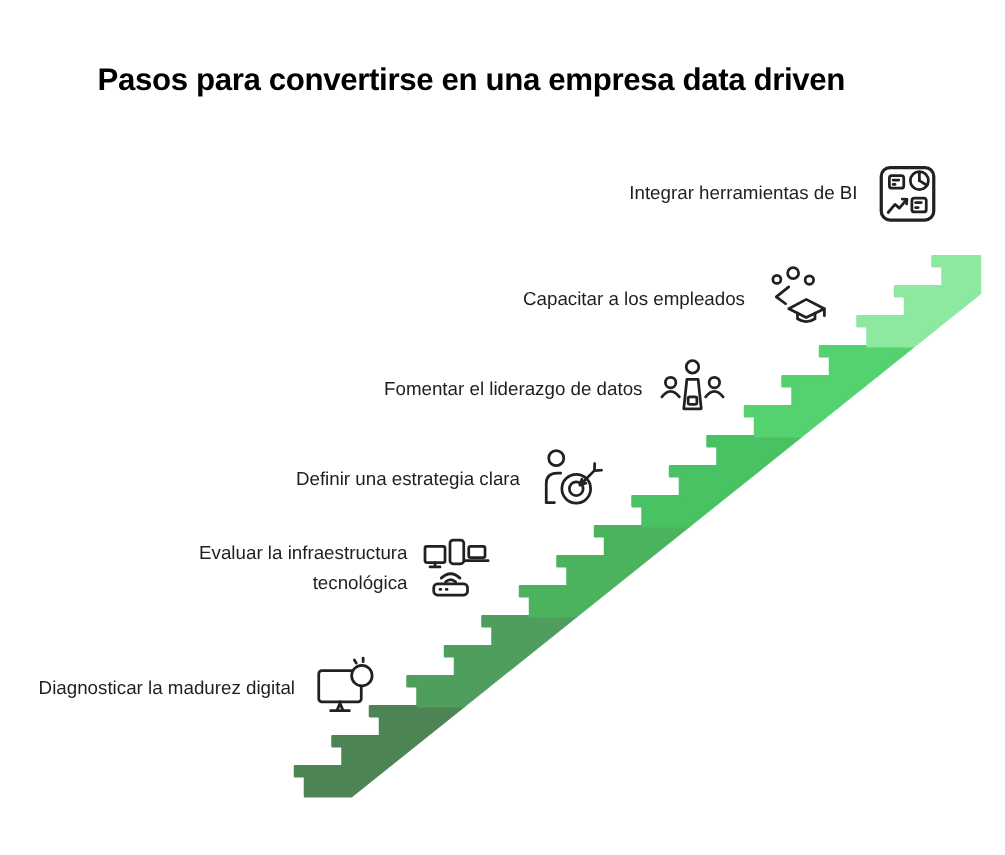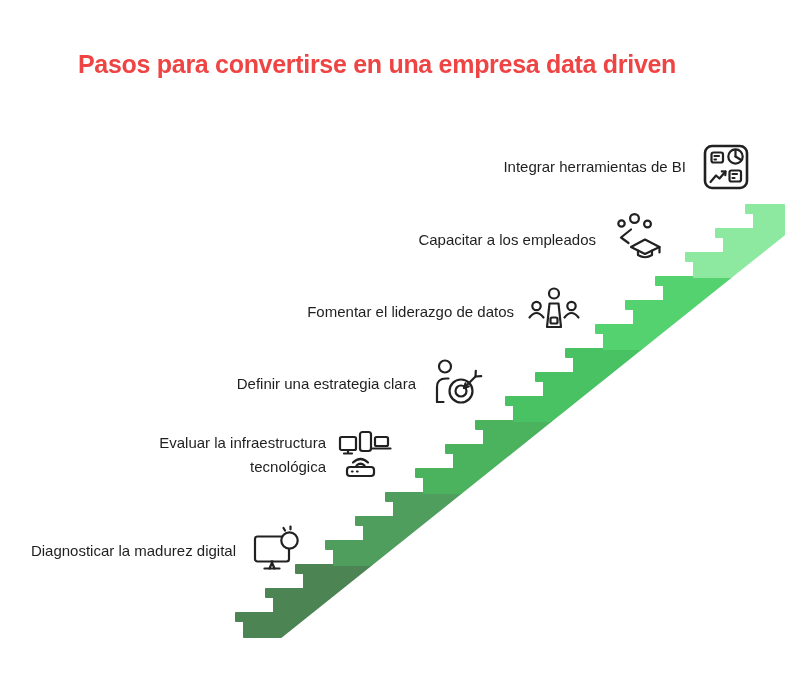--- a/index.html
+++ b/index.html
@@ -2,33 +2,33 @@
 <html><head>
 <meta charset="utf-8">
 <style>
   html,body{margin:0;padding:0;background:#ffffff;}
   #canvas{
     position:relative;width:804px;height:684px;background:#ffffff;overflow:hidden;
     font-family:"Liberation Sans", sans-serif;
   }
   #title{
     position:absolute;left:78px;top:50px;width:660px;
-    font-size:25px;font-weight:700;letter-spacing:-0.3px;color:#ef4444;
+    font-size:25px;font-weight:700;letter-spacing:-0.3px;color:#000000;
   }
   .step-row{
     position:absolute;display:flex;align-items:center;gap:12px;height:56px;
   }
   .step-label{
     font-size:15px;line-height:24px;color:#1f1f1f;text-align:right;white-space:nowrap;
   }
   .step-label.wrap{white-space:normal;max-width:190px;}
   .icon-box{width:56px;height:56px;flex:0 0 56px;}
   .icon-box svg{display:block;}
   .ic{stroke:#212121;stroke-width:2.2;fill:none;stroke-linecap:round;stroke-linejoin:round;}
-  #row-1{top:139px;right:50px;justify-content:flex-end;}
+  #row-1{top:127px;right:50px;justify-content:flex-end;}
   #row-2{top:212px;right:140px;}
   #row-3{top:284px;right:222px;}
   #row-4{top:356px;right:320px;justify-content:space-between;}
   #row-5{top:427px;right:410px;align-items:center;}
   #row-6{top:523px;right:500px;}
   #stairs{position:absolute;left:0;top:0;}
 </style>
 </head>
 <body>
 

